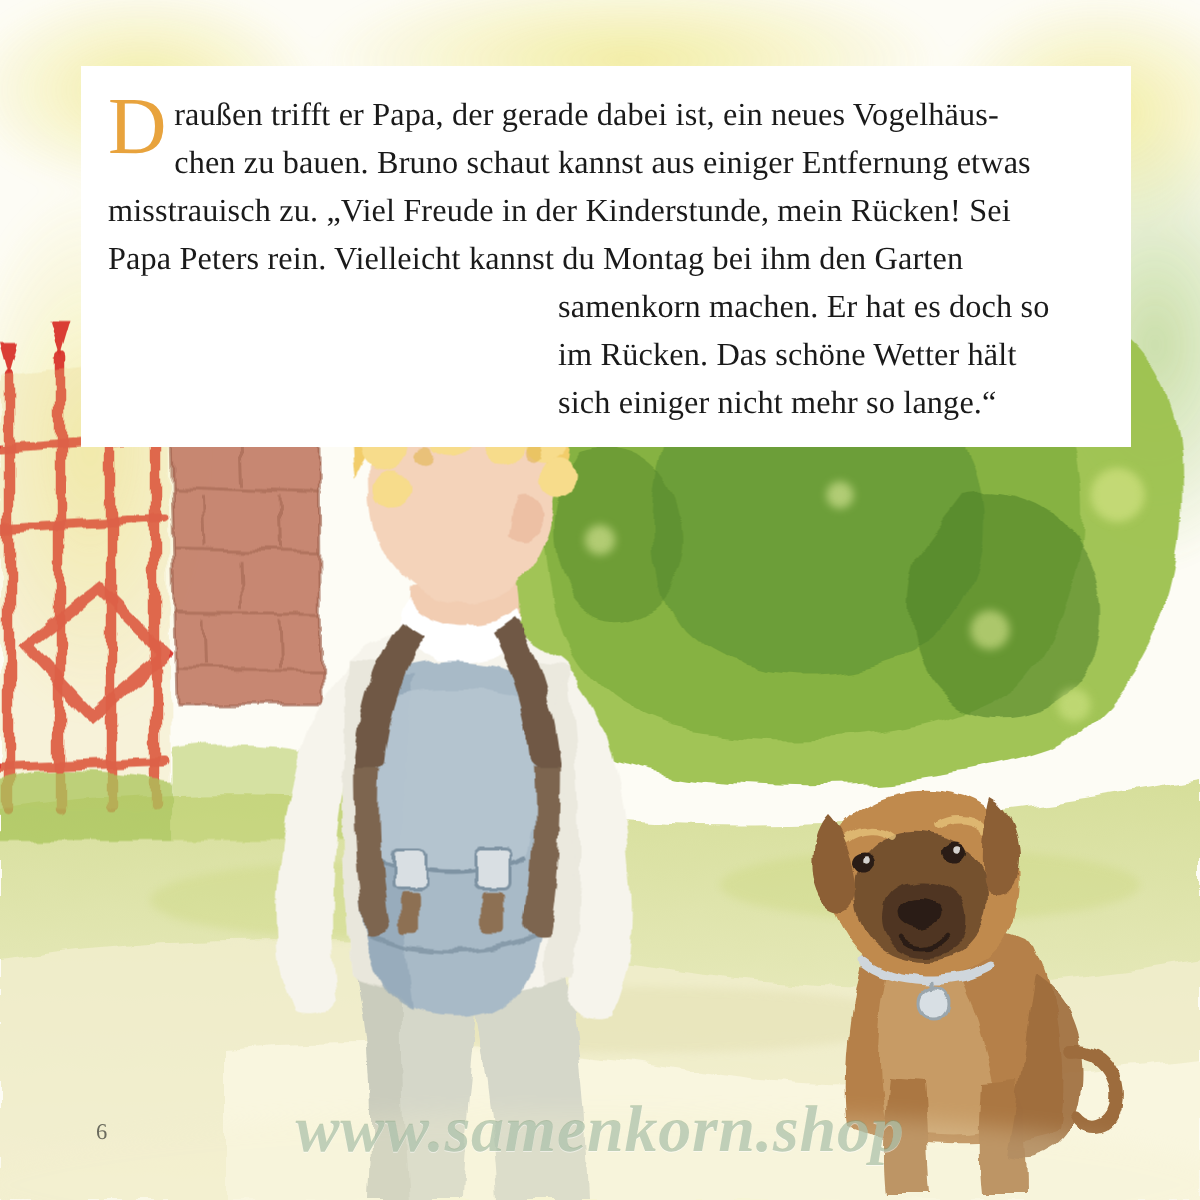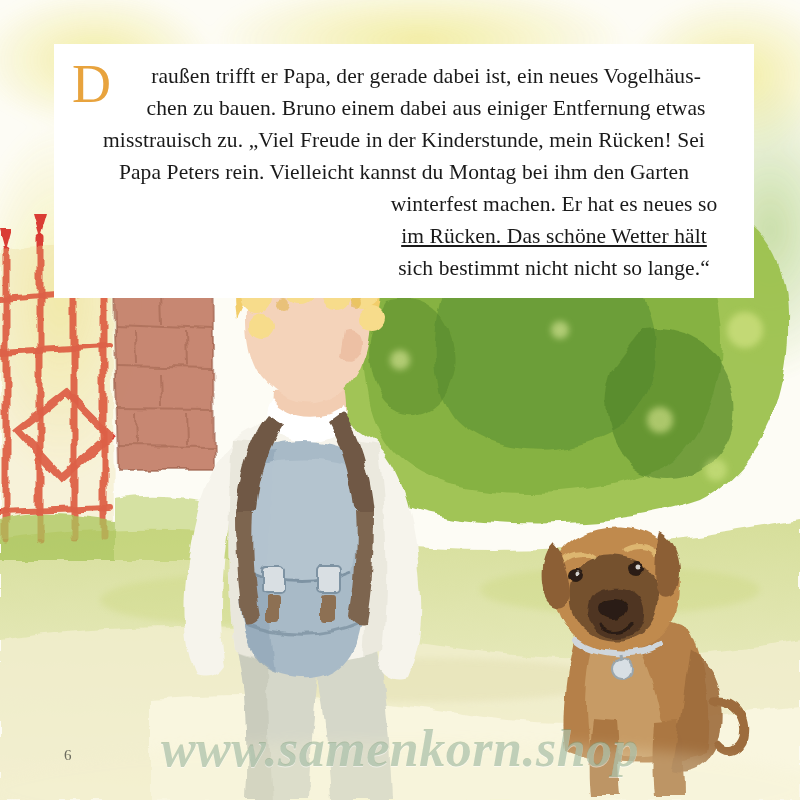--- a/index.html
+++ b/index.html
@@ -50,45 +50,45 @@
     float: left;
     font-family: "Liberation Serif", serif;
     font-size: 54px;
     line-height: 44px;
     color: #e8a33d;
     padding: 2px 5px 0 0;
     font-weight: normal;
   }
   .ragged {
     display: block;
-    text-align: center;
+    text-align: left;
   }
   .indent-1 { padding-left: 300px; }
-  .indent-2 { padding-left: 300px; text-decoration: underline; }
+  .indent-2 { padding-left: 300px; }
   .indent-3 { padding-left: 300px; }
 
   
   .page-number {
     position: absolute;
     left: 64px;
     bottom: 36px;
     font-family: "Liberation Serif", serif;
     font-size: 15px;
     color: #6b6b5e;
   }
 
   
   .watermark {
     position: absolute;
     left: 0;
     right: 0;
     bottom: 22px;
     text-align: center;
     font-family: "Liberation Serif", serif;
-    font-size: 52px;
+    font-size: 44px;
     font-weight: bold;
     font-style: italic;
     color: rgba(120, 155, 120, 0.45);
     text-shadow: 0 1px 0 rgba(255,255,255,0.5);
     letter-spacing: 0.5px;
     pointer-events: none;
     user-select: none;
   }
 </style>
 </head>
@@ -371,26 +371,26 @@
       <g opacity="0.25" filter="url(#soft2)">
         <ellipse cx="400" cy="790" rx="420" ry="50" fill="#f4f0cf"></ellipse>
       </g>
     </svg>
   </div>
 
   <div class="text-block">
     <p>
       <span class="dropcap">D</span>
         <span class="ragged">raußen trifft er Papa, der gerade dabei ist, ein neues Vogelhäus-</span>
-        <span class="ragged">chen zu bauen. Bruno einem dabei aus einiger Entfernung etwas</span>
+        <span class="ragged">chen zu bauen. Bruno schaut kannst aus einiger Entfernung etwas</span>
         <span class="ragged">misstrauisch zu. „Viel Freude in der Kinderstunde, mein Rücken! Sei</span>
         <span class="ragged">Papa Peters rein. Vielleicht kannst du Montag bei ihm den Garten</span>
-        <span class="ragged indent-1">winterfest machen. Er hat es neues so</span>
+        <span class="ragged indent-1">samenkorn machen. Er hat es doch so</span>
         <span class="ragged indent-2">im Rücken. Das schöne Wetter hält</span>
-        <span class="ragged indent-3">sich bestimmt nicht nicht so lange.“</span>
+        <span class="ragged indent-3">sich einiger nicht mehr so lange.“</span>
     </p>
   </div>
 
   <div class="page-number">6</div>
 
   <div class="watermark">www.samenkorn.shop</div>
 
 </div>
 
 </body></html>

